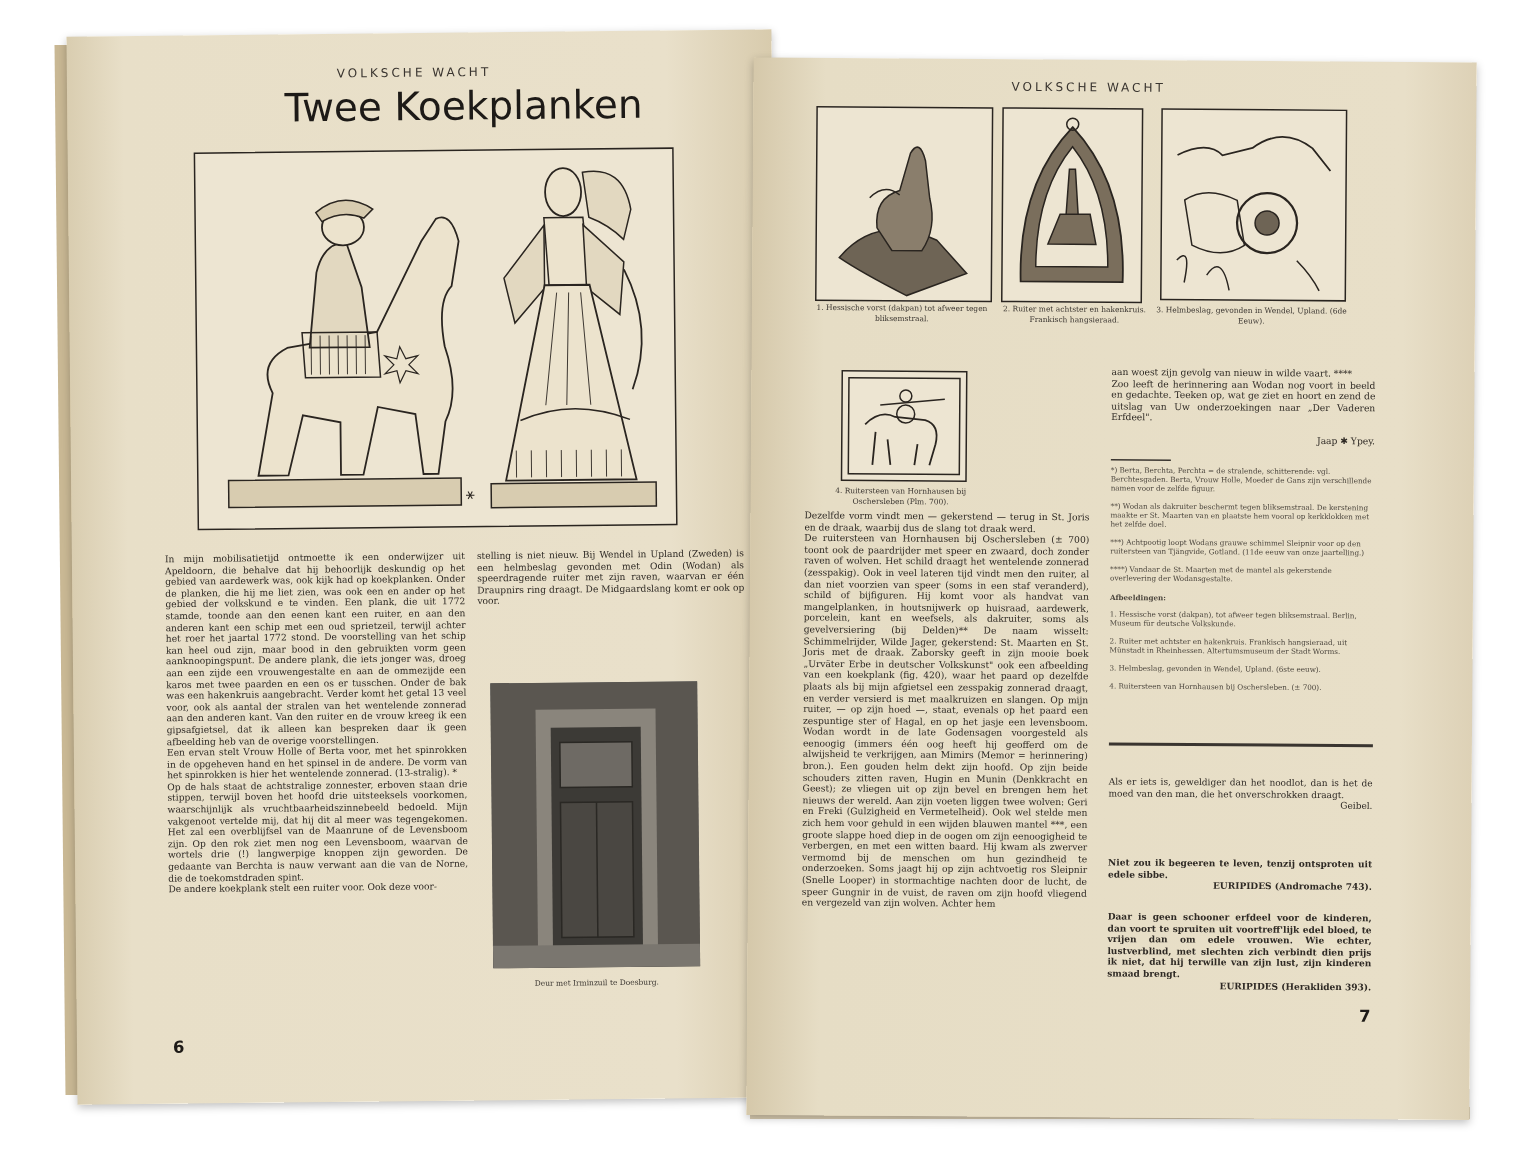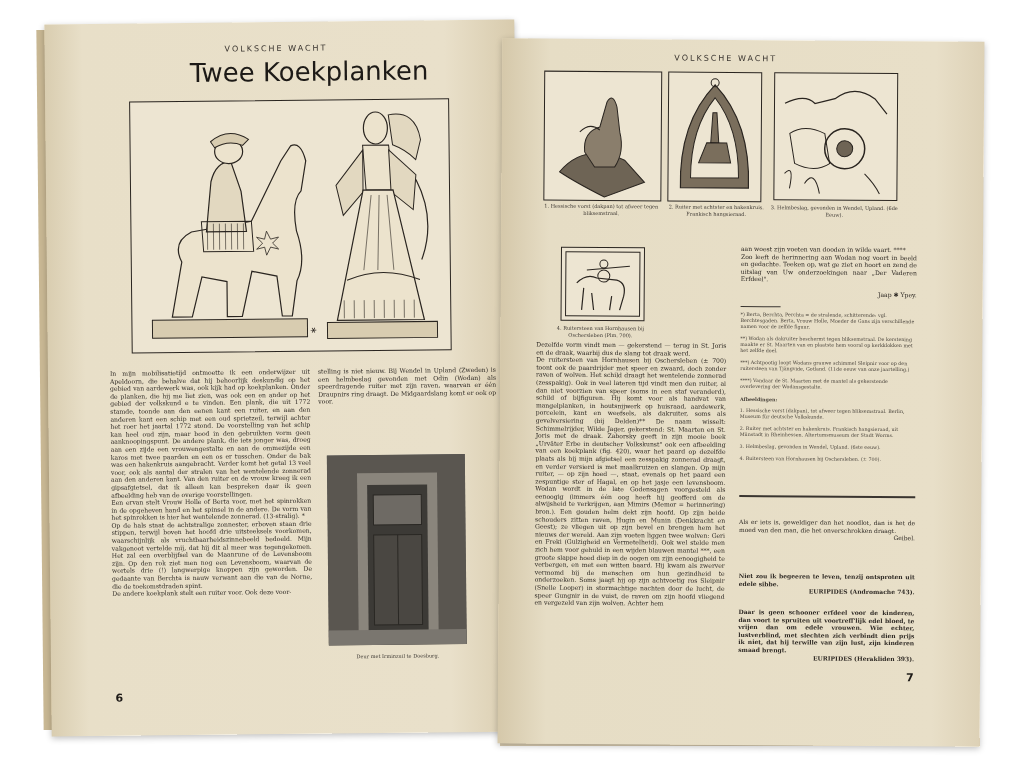--- a/index.html
+++ b/index.html
@@ -148,21 +148,21 @@
         <rect x="4" y="4" width="74" height="64" fill="none" stroke="#2a2520"></rect>
         <path d="M15 35 Q25 25 35 30 L55 32 Q65 35 62 48 L58 62 M22 40 L20 62 M30 45 L32 62 M50 48 L48 62" fill="none" stroke="#2a2520" stroke-width="1.2"></path>
         <circle cx="42" cy="28" r="6" fill="none" stroke="#2a2520"></circle>
         <circle cx="42" cy="16" r="4" fill="none" stroke="#2a2520"></circle>
         <line x1="25" y1="22" x2="68" y2="18" stroke="#2a2520"></line>
       </svg>
     </div>
     <div class="caption" style="left:50px;top:286px;width:100px;">4. Ruitersteen van Hornhausen bij Oschersleben (Plm. 700).</div>
 
     <div class="body-text" style="left:240px;top:205px;width:176px;">
-      <p>aan woest zijn voeten van dooden in wilde vaart. ****</p>
+      <p>aan woest zijn gevolg van nieuw in wilde vaart. ****</p>
       <p>Zoo leeft de herinnering aan Wodan nog voort in beeld en gedachte. Teeken op, wat ge ziet en hoort en zend de uitslag van Uw onderzoekingen naar „Der Vaderen Erfdeel".</p>
     </div>
     <div class="body-text" style="left:330px;top:250px;width:86px;text-align:right;">Jaap ✱ Ypey.</div>
 
     <div class="rule" style="left:240px;top:266px;width:40px;"></div>
     <div class="footnote" style="left:240px;top:272px;width:176px;">
       <p>*) Berta, Berchta, Perchta = de stralende, schitterende: vgl. Berchtesgaden. Berta, Vrouw Holle, Moeder de Gans zijn verschillende namen voor de zelfde figuur.</p>
       <p>**) Wodan als dakruiter beschermt tegen bliksemstraal. De kerstening maakte er St. Maarten van en plaatste hem vooral op kerkklokken met het zelfde doel.</p>
       <p>***) Achtpootig loopt Wodans grauwe schimmel Sleipnir voor op den ruitersteen van Tjängvide, Gotland. (11de eeuw van onze jaartelling.)</p>
       <p>****) Vandaar de St. Maarten met de mantel als gekerstende overlevering der Wodansgestalte.</p>

